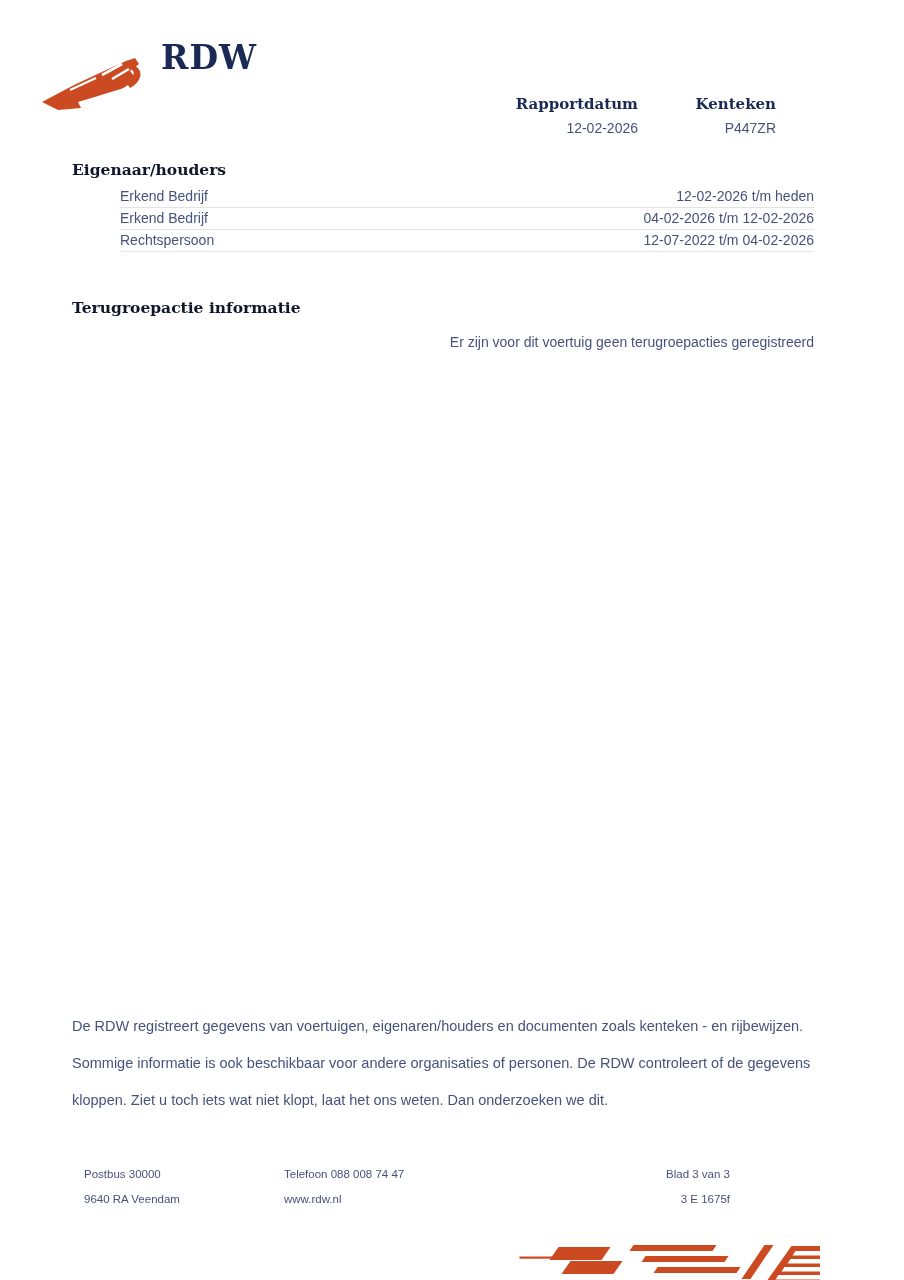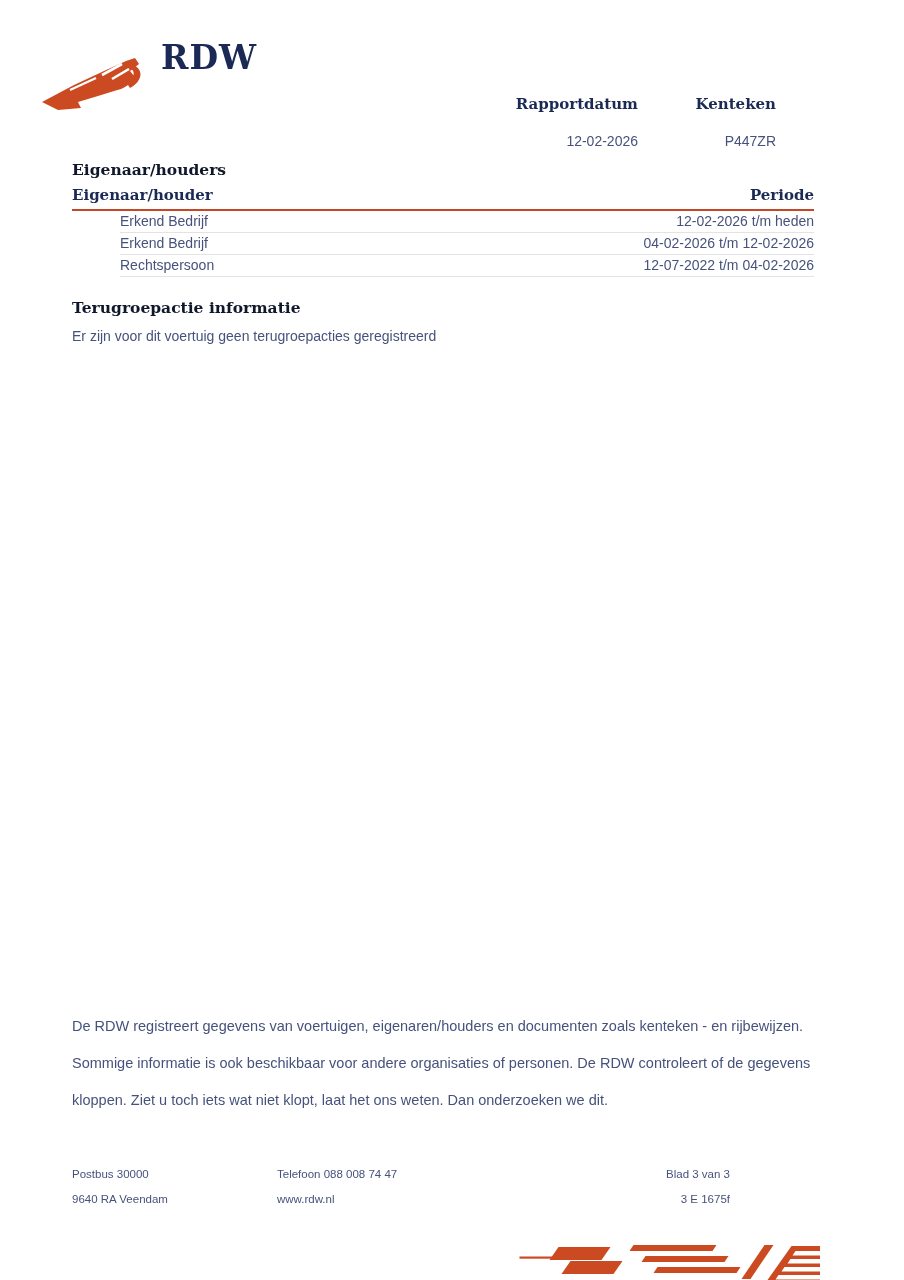--- a/index.html
+++ b/index.html
@@ -24,21 +24,21 @@
     font-family:"DejaVu Serif", serif; font-weight:700;
     font-size:27px; letter-spacing:-0.5px; color:#E2702F;
     white-space:nowrap;
   }
   .meta { position:absolute; left:500px; top:95px; display:flex; }
   .meta-col { width:138px;text-align:right; }
   .meta-label {
     font-family:"DejaVu Serif", serif; font-weight:700;
     font-size:15px; color:#1B2A55;
   }
-  .meta-value { font-size:14px; color:#46527C; margin-top:20px; }
+  .meta-value { font-size:14px; color:#46527C; margin-top:7px; }
 
   
   .section-heading {
     font-family:"DejaVu Serif", serif; font-weight:700;
     font-size:15.5px; color:#0f172a;
   }
   .owners { position:absolute; left:72px; top:160px; width:742px; }
   .owners-table { margin-top:7px; width:100%; }
   .table-header {
     display:flex; justify-content:space-between; align-items:flex-end;
@@ -49,31 +49,31 @@
     font-size:15px; color:#1B2A55;
   }
   .owner-row {
     display:flex; justify-content:space-between;
     height:22px; line-height:21px;
     border-bottom:1px solid #E3E3E3;
     font-size:14px; color:#46527C;margin-left:48px;
   }
 
   .recall { position:absolute; left:72px; top:298px; width:742px; }
-  .recall-body { margin-top:11px; font-size:14px; color:#46527C; }
+  .recall-body { margin-top:17px; font-size:14px; color:#46527C;text-align:right; }
 
   .proclaimer { position:absolute; left:72px; top:991px; width:745px; }
   .proclaimer-body {
     margin-top:17px; font-size:14.5px; line-height:37px; color:#46527C;
   }
 
   
   .footer-col { position:absolute; top:1168px; font-size:11.5px; color:#46527C; }
-  .footer-left { left:72px; }
-  .footer-mid { left:277px; }
+  .footer-left { left:84px; }
+  .footer-mid { left:284px; }
   .footer-right { right:90px; text-align:right; }
   .footer-col div + div { margin-top:13px; }
 
   
   .decor { position:absolute; left:519px; top:1243px; width:385px; height:37px; }
 </style>
 </head>
 <body>
 
 <div class="page">
@@ -95,24 +95,20 @@
     </div>
     <div class="meta-col">
       <div class="meta-label">Kenteken</div>
       <div class="meta-value">P447ZR</div>
     </div>
   </div>
 
   <section class="owners">
     <div class="section-heading">Eigenaar/houders</div>
     <div class="owners-table">
-      <div class="table-header">
-        <span class="col-head">Eigenaar/houder</span>
-        <span class="col-head">Periode</span>
-      </div>
       <div class="owner-row">
         <span>Erkend Bedrijf</span>
         <span>12-02-2026 t/m heden</span>
       </div>
       <div class="owner-row">
         <span>Erkend Bedrijf</span>
         <span>04-02-2026 t/m 12-02-2026</span>
       </div>
       <div class="owner-row">
         <span>Rechtspersoon</span>

